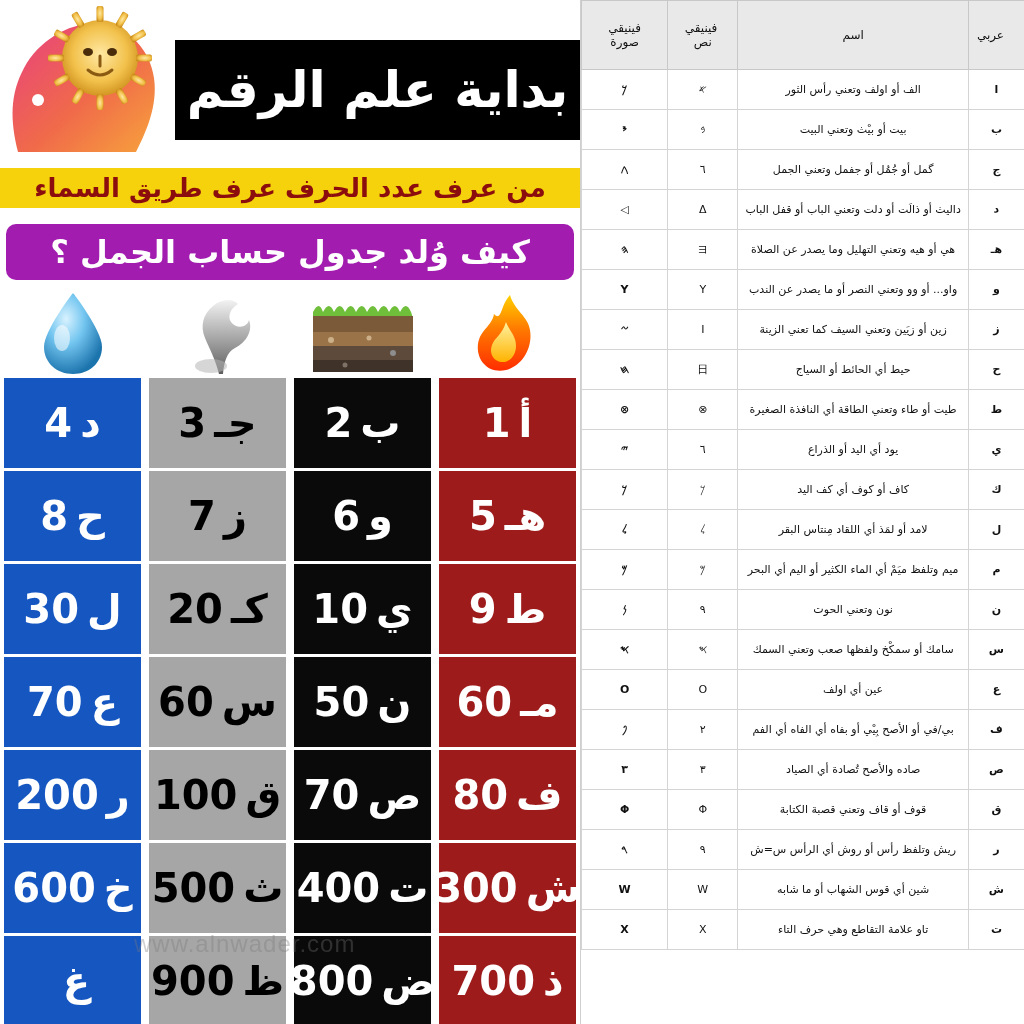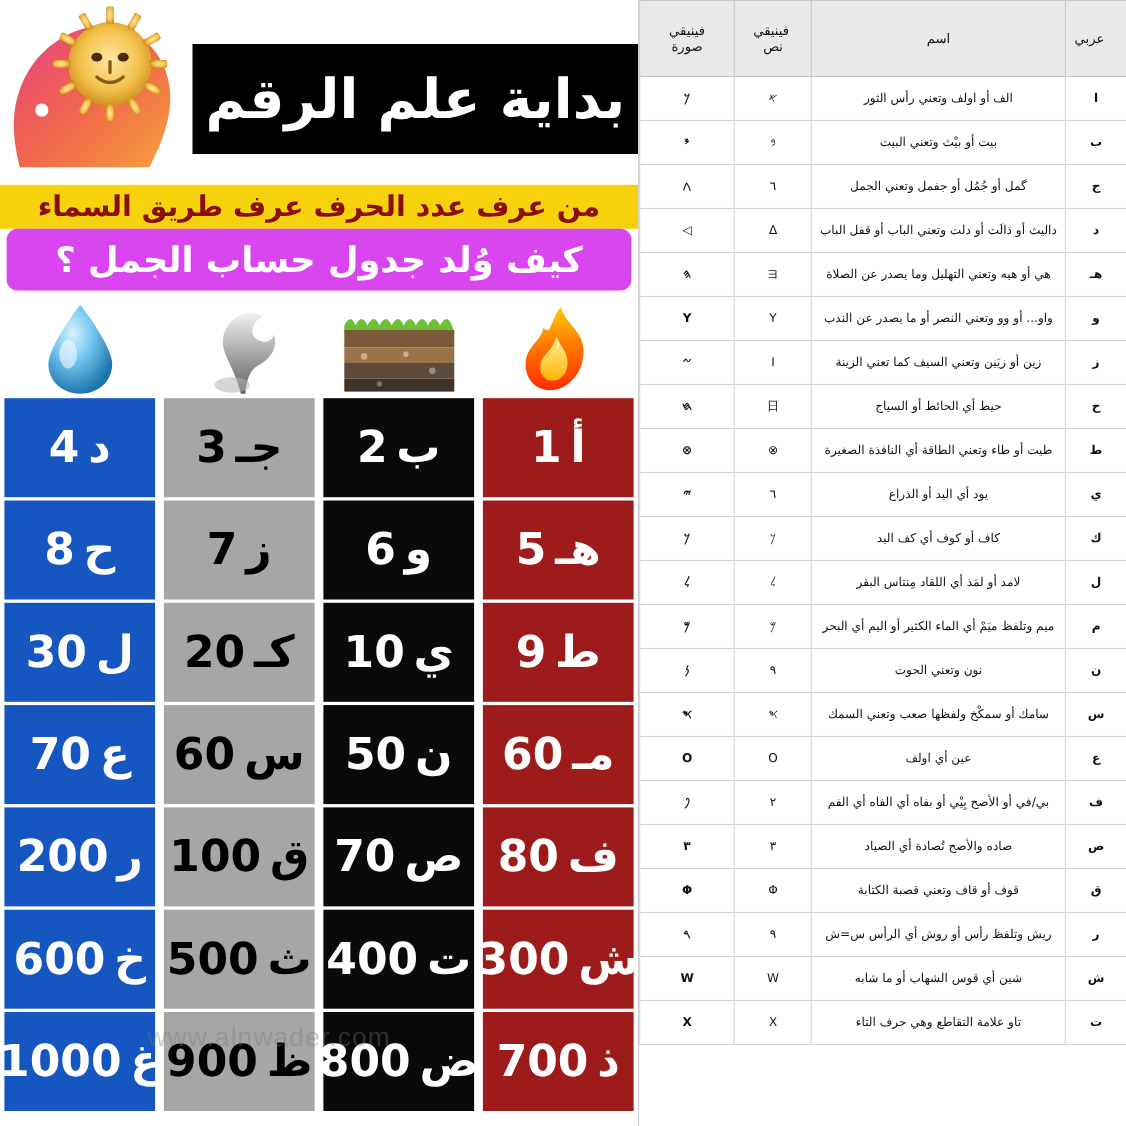--- a/index.html
+++ b/index.html
@@ -70,24 +70,24 @@
   #yellow-bar .t {
     color: #8c0d0d;
     font-size: 26px;
     font-weight: bold;
     white-space: nowrap;
   }
 
   
   #question-bar {
     position: relative;
-    margin: 0 auto 0 auto;
+    margin: 16px auto 0 auto;
     width: 568px;
     height: 56px;
-    background: #d946ef;
+    background: #a21caf;
     border-radius: 10px;
     display: flex;
     align-items: center;
     justify-content: center;
     direction: rtl;
   }
   #question-bar .t {
     color: #ffffff;
     font-size: 32px;
     font-weight: bold;
@@ -346,21 +346,20 @@
         <div class="cell blue">
             <span class="letter">ر</span>
             <span>200</span>
           </div>
         <div class="cell blue">
             <span class="letter">خ</span>
             <span>600</span>
           </div>
         <div class="cell blue">
             <span class="letter">غ</span>
-            <span>1000</span>
           </div>
       </div>
 
       <div class="col">
         <div class="cell gray">
             <span class="letter">جـ</span>
             <span>3</span>
           </div>
         <div class="cell gray">
             <span class="letter">ز</span>

